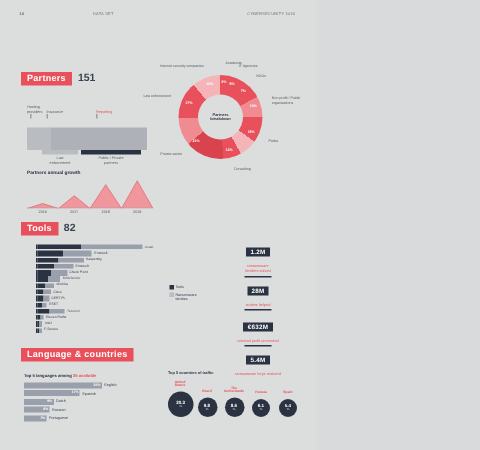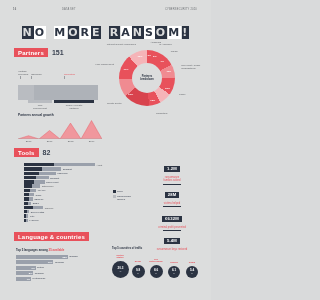--- a/index.html
+++ b/index.html
@@ -204,23 +204,20 @@
 <body>
 
 <div class="page">
 
   <div class="topbar">
     <div class="tb tb-left">16</div>
     <div class="tb tb-center">DATA  SET</div>
     <div class="tb tb-right">CYBERSECURITY  2020</div>
   </div>
 
-  <div class="title-wrap">
-    <div class="title" id="title-chars"><span class="ch">N</span><span class="chw">O</span>  <span class="chw">M</span><span class="ch">O</span><span class="chw">R</span><span class="ch">E</span>  <span class="ch">R</span><span class="chw">A</span><span class="ch">N</span><span class="chw">S</span><span class="ch">O</span><span class="chw">M</span><span class="ch">!</span></div>
-  </div>
 
   <div class="sec-head" style="left:14px; top:48px;">
     <span class="sec-tag">Partners</span>
     <span class="sec-num">151</span>
   </div>
 
   <div class="pbar-wrap">
     <div class="pbar-top" id="pbar-top">
         <div class="tl lbl" style="left: 0px; white-space: pre-line;">Hosting
 providers</div>

